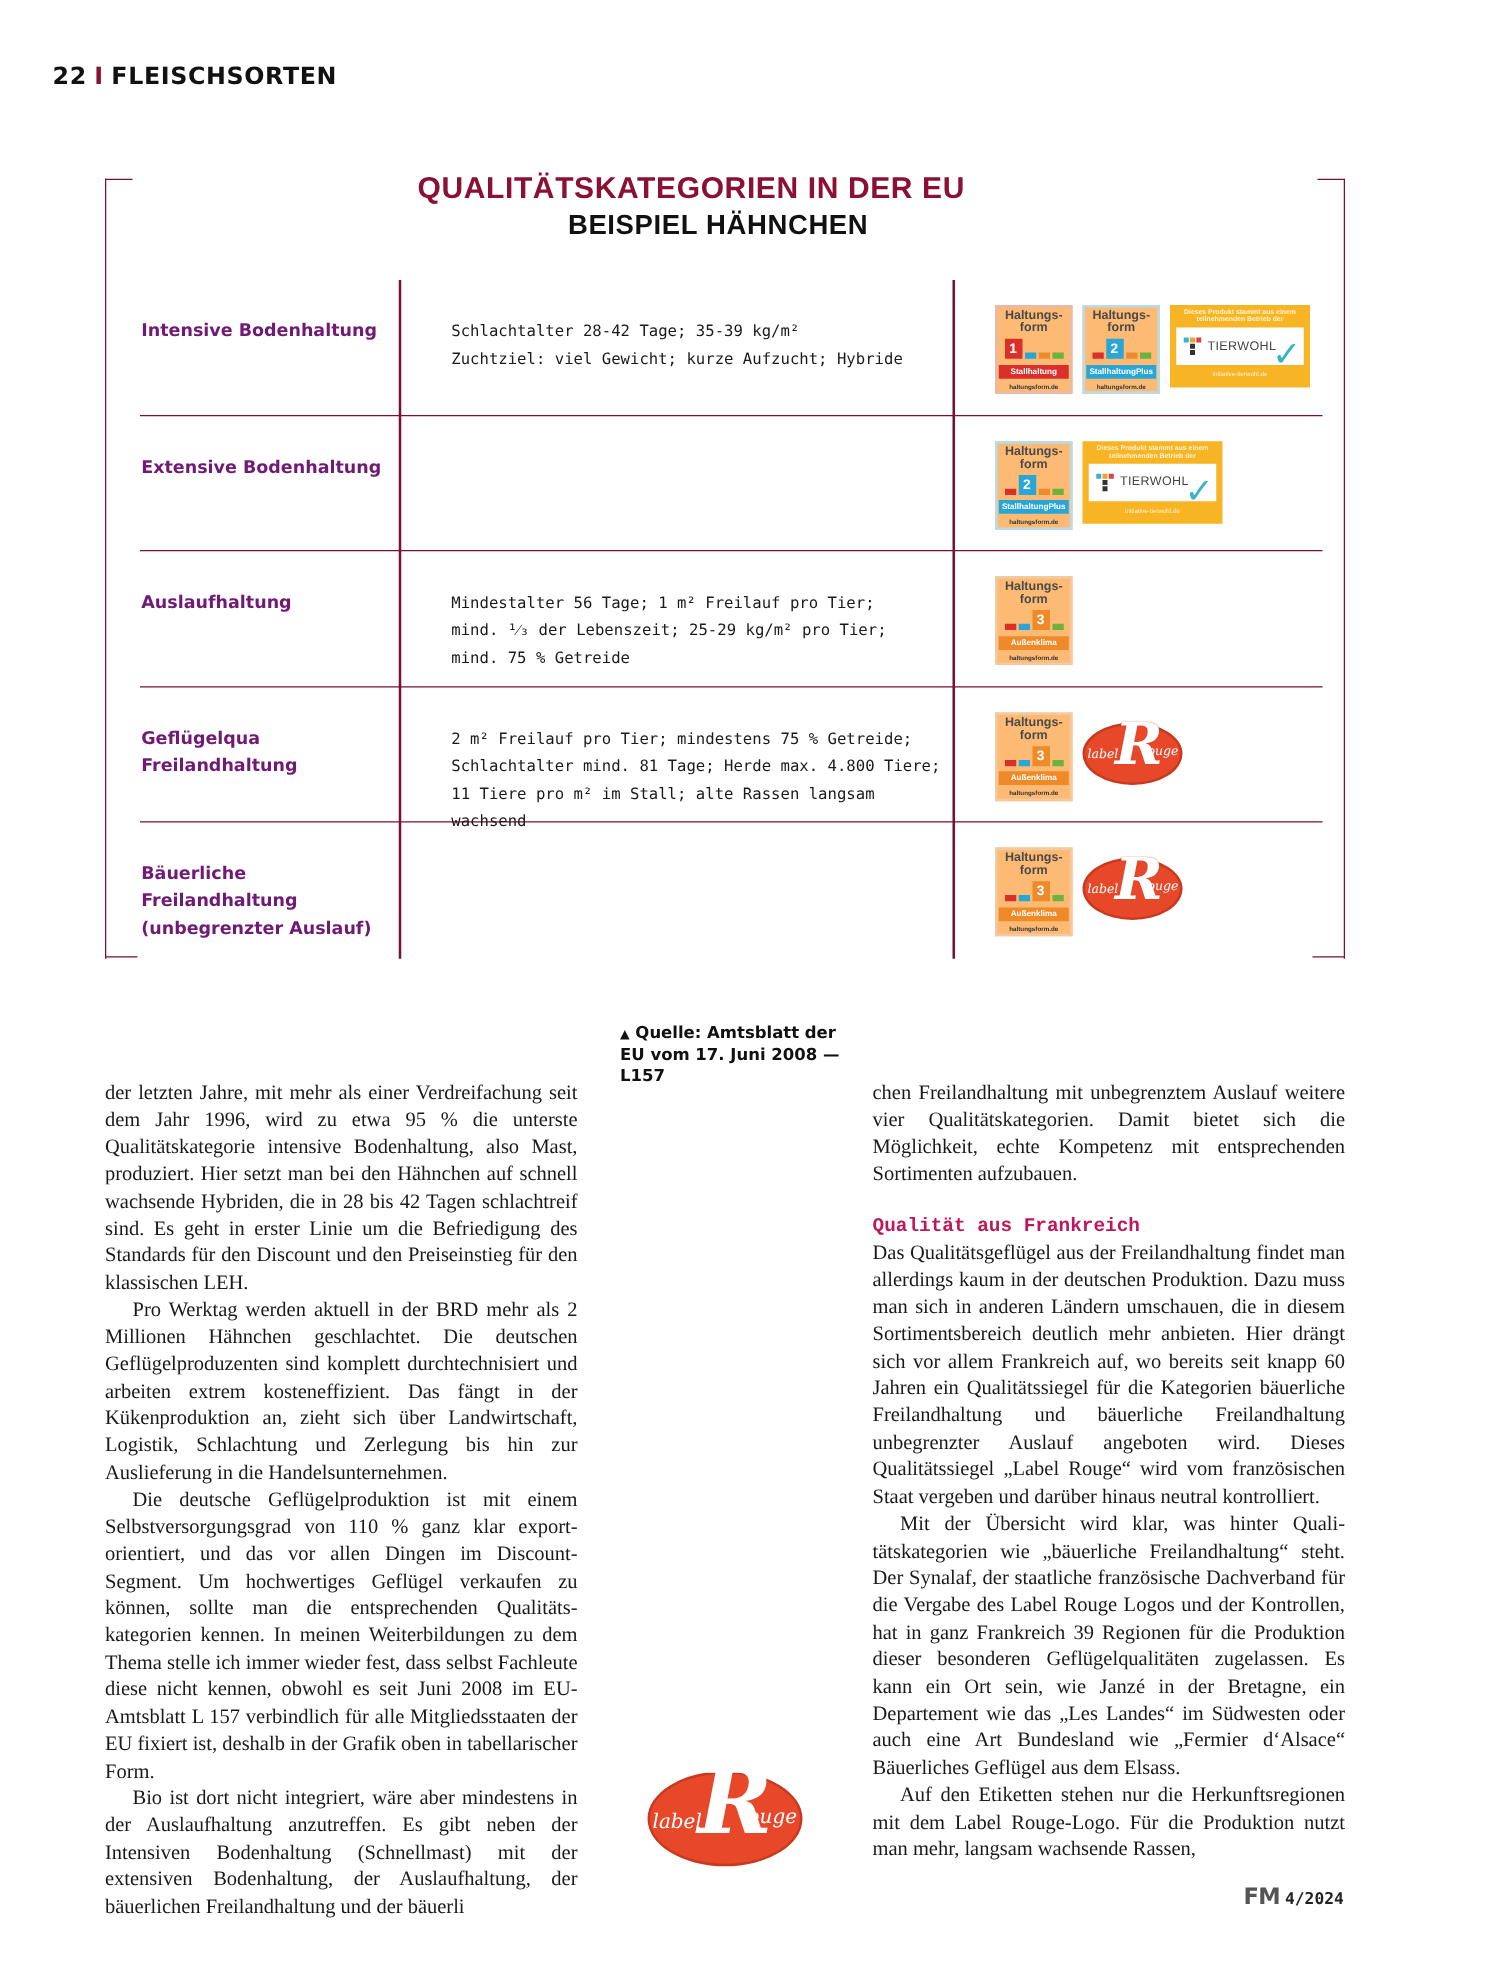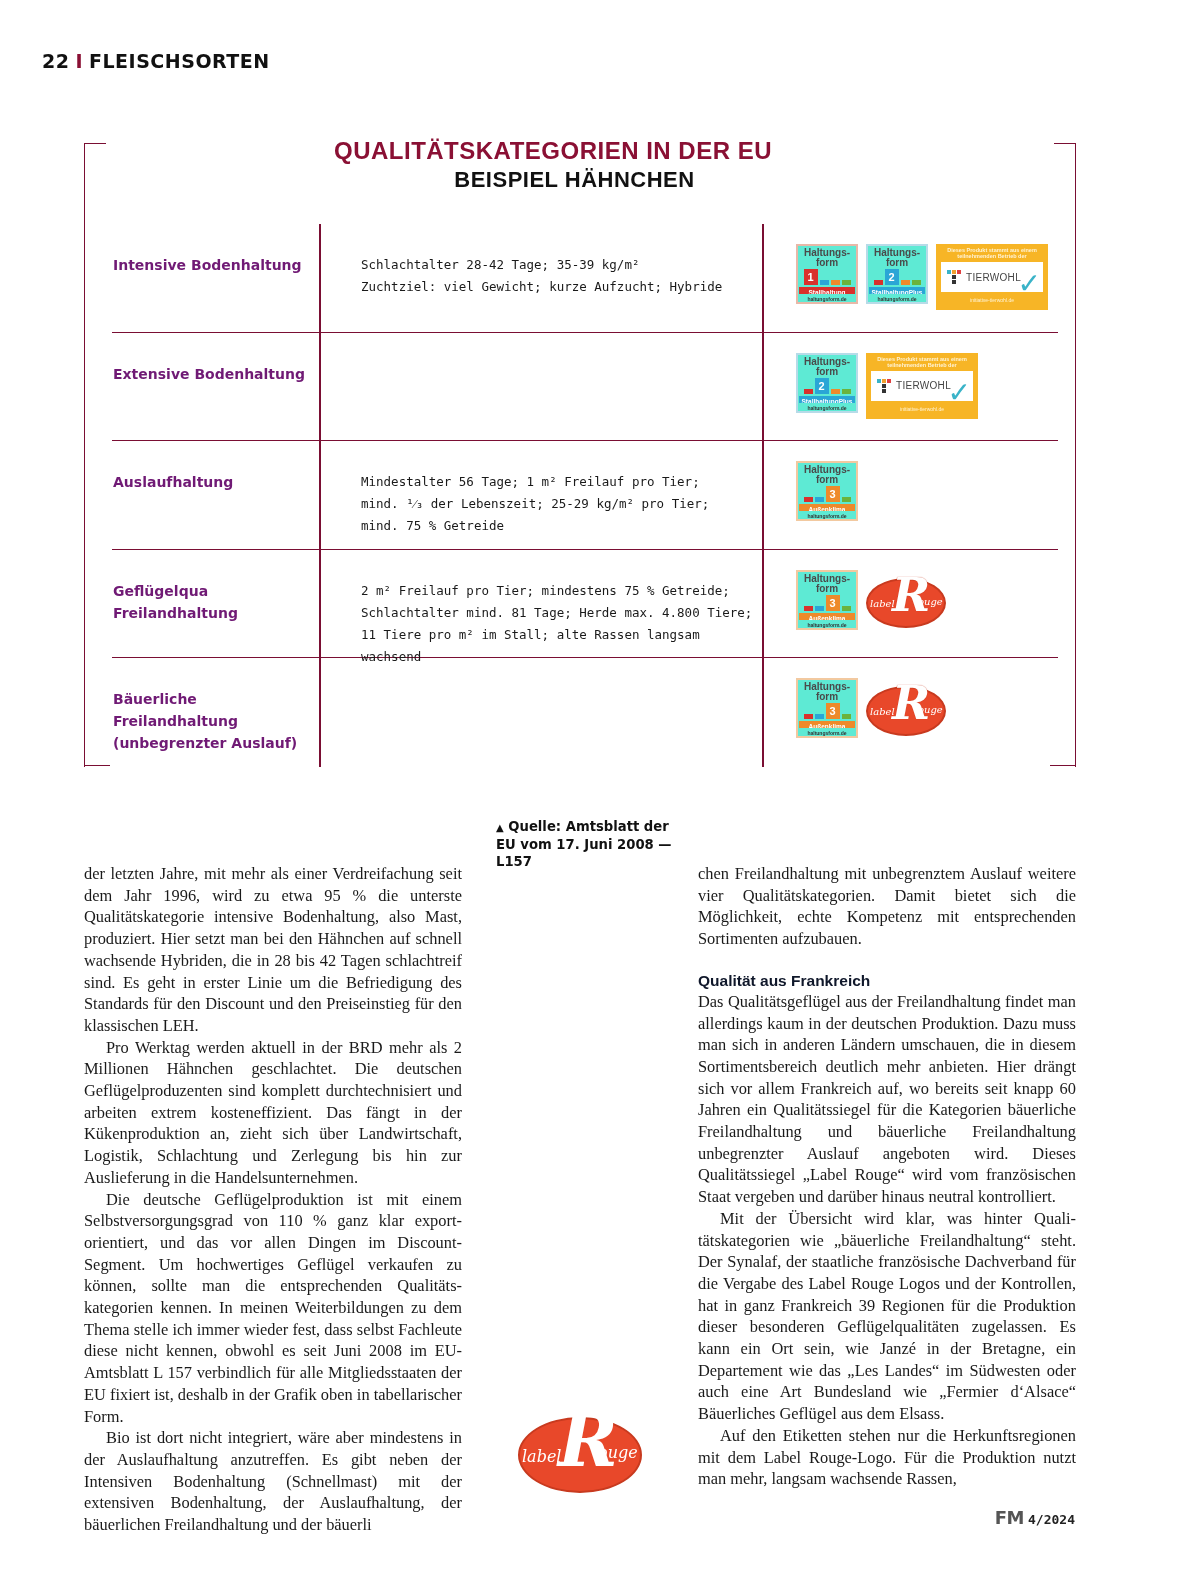--- a/index.html
+++ b/index.html
@@ -23,21 +23,21 @@
   
   .qtable { position: absolute; left: 112px; top: 224px; width: 946px; }
   .qrow { position: relative; height: 108.5px; border-bottom: 1.5px solid #7a0e33; }
   .qrow:last-child { border-bottom: none; height: 110px; }
   .qrow .cat { position: absolute; left: 1px; top: 30px; width: 205px; font-family: "DejaVu Sans", sans-serif; font-weight: bold; font-size: 14px; line-height: 22px; color: #701a75; }
   .qrow .crit { position: absolute; left: 249px; top: 30px; width: 400px; font-family: "DejaVu Sans Mono", monospace; font-size: 12.5px; line-height: 22px; color: #1a1a1a; white-space: pre-line; }
   .qrow .logos { position: absolute; left: 684px; top: 20px; display: flex; gap: 8px; }
   .vline { position: absolute; width: 1.5px; background: #7a0e33; }
 
   
-  .hf { width: 62px; height: 60px; border: 2px solid #e8b8a8; background: #5eead4; display: flex; flex-direction: column; align-items: center; padding-top: 2px; }
+  .hf { width: 62px; height: 71px; border: 2px solid #e8b8a8; background: #fdba74; display: flex; flex-direction: column; align-items: center; padding-top: 2px; justify-content: space-between; }
   .hf.b2 { border-color: #b7dbe8; }
   .hf.b3 { border-color: #f2c9a0; }
   .hf .hf-t { font-family: "Liberation Sans", sans-serif; font-weight: bold; font-size: 10px; line-height: 10px; color: #4a4a4a; text-align: center; }
   .hf .hf-n { margin-top: 1px; display: flex; align-items: flex-end; gap: 2px; height: 16px; }
   .hf .hf-n span { display: block; width: 9px; height: 5px; }
   .hf .hf-n .big { width: 14px; height: 16px; color: #fff; font-size: 11px; font-weight: bold; text-align: center; line-height: 16px; }
   .hf .hf-bar { margin-top: 2px; width: 56px; height: 11px; font-size: 6.5px; font-weight: bold; color: #fff; text-align: center; line-height: 11px; overflow: hidden; }
   .hf .hf-url { margin-top: 2px; font-size: 5px; color: #333; font-weight: bold; }
 
   .tw { width: 112px; height: 66px; background: #f7b526; padding: 3px 4px; display: flex; flex-direction: column; align-items: center; }
@@ -54,21 +54,21 @@
   .lr .lbl { position: absolute; left: 4px; top: 28px; font-family: "DejaVu Serif", serif; font-style: italic; font-size: 10px; color: #fff; }
   .lr .R { position: absolute; left: 26px; top: 0; font-family: "DejaVu Serif", serif; font-style: italic; font-weight: bold; font-size: 46px; line-height: 50px; color: #fff; text-shadow: 0 0 1px #c83a1f; }
   .lr .rg { position: absolute; left: 52px; top: 26px; font-family: "DejaVu Serif", serif; font-style: italic; font-size: 10px; color: #fff; }
 
   
   .col { position: absolute; top: 863px; font-family: "Liberation Serif", serif; font-size: 16.4px; line-height: 21.7px; color: #1a1a1a; text-align: justify; hyphens: manual; }
   .col p { text-indent: 22px; }
   .col p.first { text-indent: 0; }
   .col-left { left: 84px; width: 378px; }
   .col-right { left: 698px; width: 378px; }
-  .col h3 { font-family: Liberation Sans, sans-serif; font-weight: bold; font-size: 15.5px; line-height: 20px; margin-top: 21px; color: #0f172a; }
+  .col h3 { font-family: Liberation Mono, monospace; font-weight: bold; font-size: 15.5px; line-height: 20px; margin-top: 21px; color: #be185d; }
 
   .caption { position: absolute; left: 496px; top: 818px; width: 180px; font-family: "DejaVu Sans", sans-serif; font-weight: bold; font-size: 13.2px; line-height: 17px; color: #111; }
   .caption .tri { font-size: 10px; }
 
   .lr-big { position: absolute; left: 518px; top: 1405px; width: 124px; height: 90px; }
   .lr-big .oval { position: absolute; left: 0; top: 12px; width: 124px; height: 76px; border-radius: 50%; background: #e8482a; border: 2px solid #c83a1f; }
   .lr-big .lbl { position: absolute; left: 4px; top: 42px; font-family: "DejaVu Serif", serif; font-style: italic; font-size: 16px; color: #fff; }
   .lr-big .R { position: absolute; left: 40px; top: -4px; font-family: "DejaVu Serif", serif; font-style: italic; font-weight: bold; font-size: 72px; line-height: 80px; color: #fff; }
   .lr-big .rg { position: absolute; left: 80px; top: 38px; font-family: "DejaVu Serif", serif; font-style: italic; font-size: 16px; color: #fff; }
 

